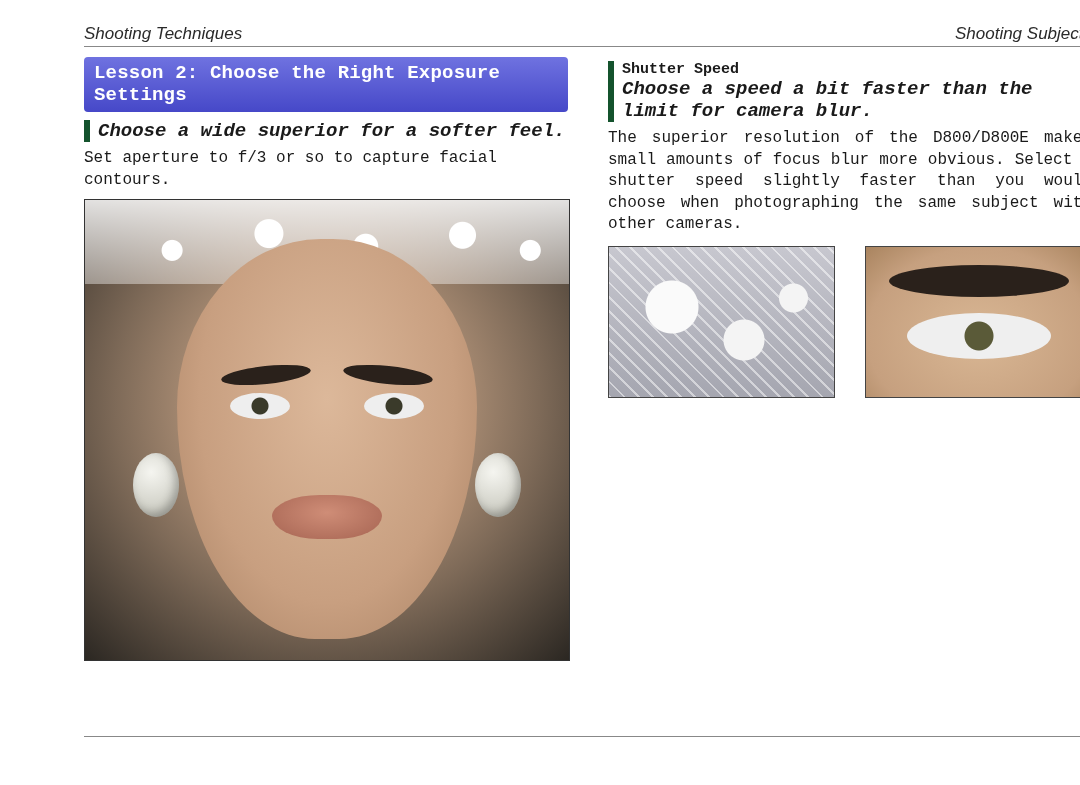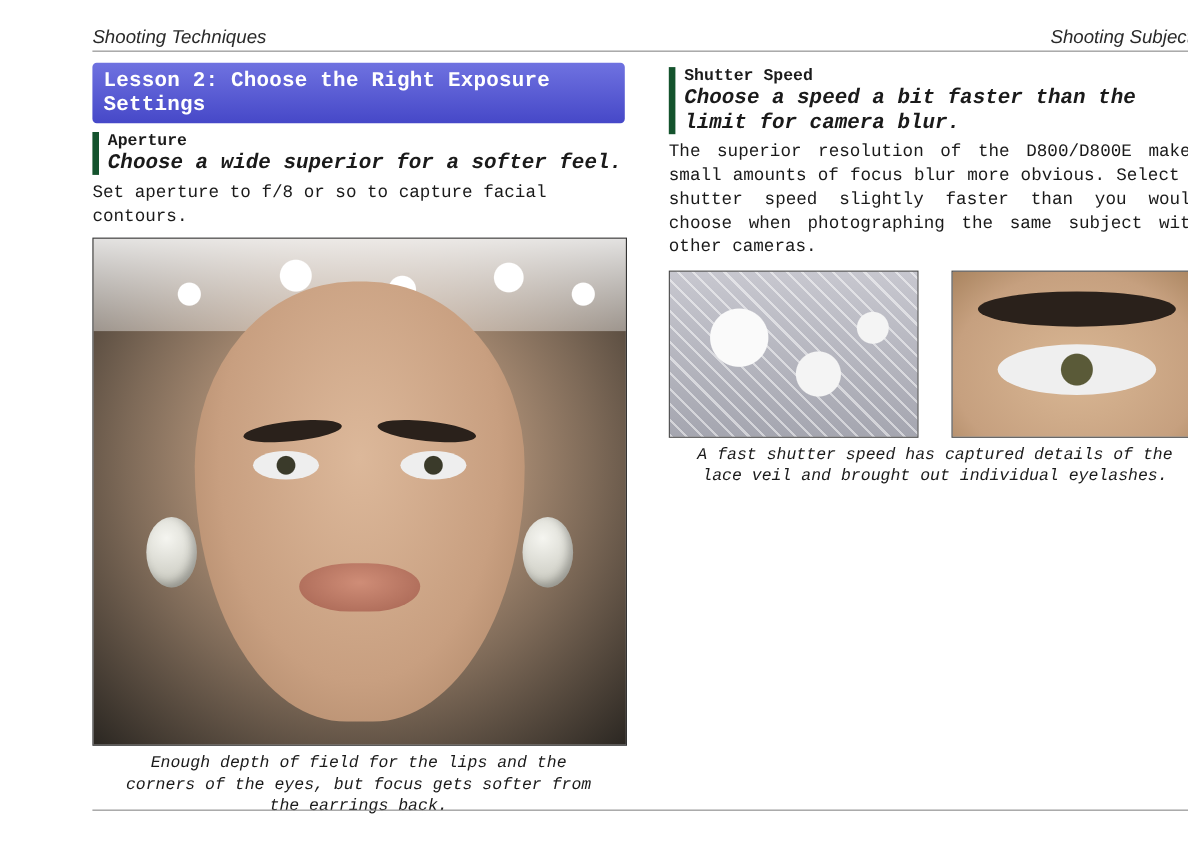--- a/index.html
+++ b/index.html
@@ -236,55 +236,52 @@
   </div>
   <div class="rule"></div>
 
   <div class="cols">
 
     <div class="col">
 
       <div class="lesson-banner">Lesson 2: Choose the Right Exposure Settings</div>
 
       <div class="barhead">
-        <div class="title">Aperture</div>
         <div class="tagline">Choose a wide superior for a softer feel.</div>
       </div>
 
-      <p class="body">Set aperture to f/8 or so to capture facial contours.</p>
+      <p class="body">Set aperture to f/3 or so to capture facial contours.</p>
 
       <div class="photo-portrait">
         <div class="veil"></div>
         <div class="face"></div>
         <div class="brow-l"></div>
         <div class="brow-r"></div>
         <div class="eye-l"></div>
         <div class="eye-r"></div>
         <div class="lips"></div>
         <div class="earring l"></div>
         <div class="earring r"></div>
       </div>
 
-      <p class="caption">Enough depth of field for the lips and the corners of the eyes, but focus gets softer from the earrings back.</p>
     </div>
 
     <div class="col">
 
       <div class="barhead">
         <div class="title">Shutter Speed</div>
         <div class="tagline">Choose a speed a bit faster than the limit for camera blur.</div>
       </div>
 
       <p class="body justify">The superior resolution of the D800/D800E makes small amounts of focus blur more obvious. Select a shutter speed slightly faster than you would choose when photographing the same subject with other cameras.</p>
 
       <div class="croprow">
         <div class="crop lace"></div>
         <div class="crop eye"></div>
       </div>
 
-      <p class="caption">A fast shutter speed has captured details of the lace veil and brought out individual eyelashes.</p>
     </div>
 
   </div>
 
   <div class="footer-rule"></div>
   <div class="page-number">9</div>
 </div>
 
 </body></html>

